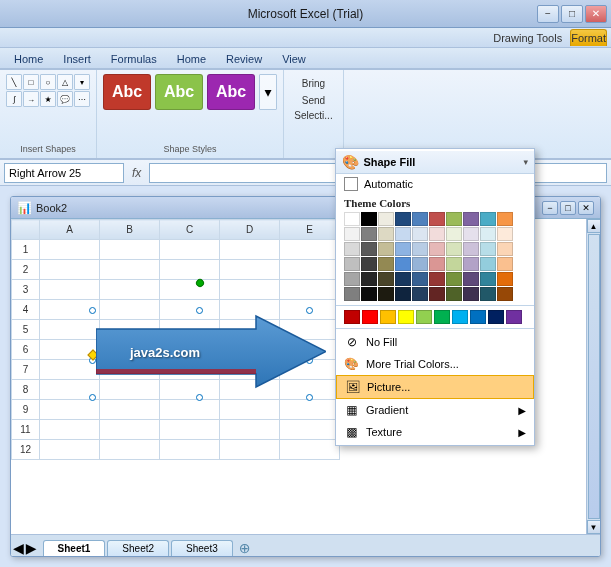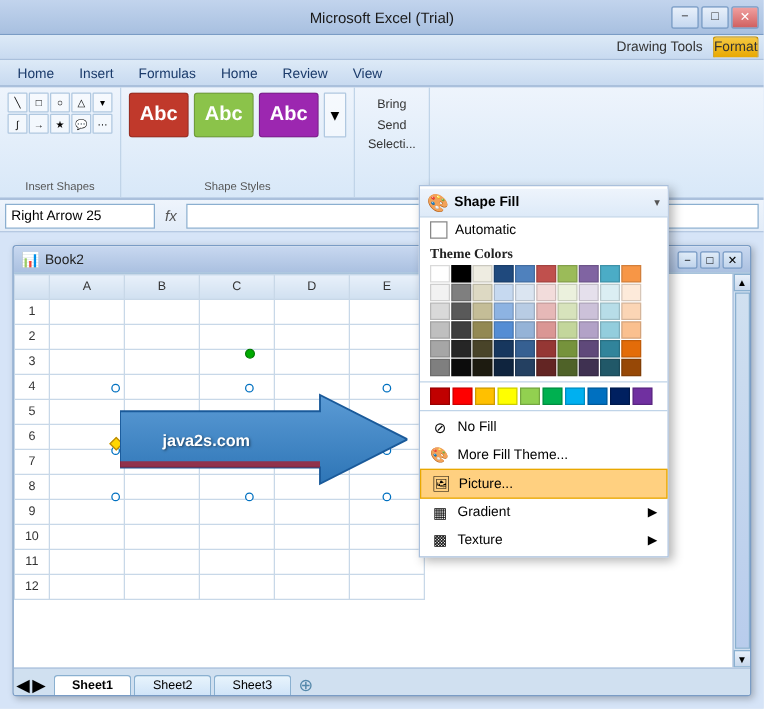--- a/index.html
+++ b/index.html
@@ -630,28 +630,20 @@
             </tr>
           <tr>
               <td class="row-header">9</td>
               <td></td>
               <td></td>
               <td></td>
               <td></td>
               <td></td>
             </tr>
           <tr>
-              <td class="row-header">10</td>
-              <td></td>
-              <td></td>
-              <td></td>
-              <td></td>
-              <td></td>
-            </tr>
-          <tr>
               <td class="row-header">11</td>
               <td></td>
               <td></td>
               <td></td>
               <td></td>
               <td></td>
             </tr>
           <tr>
               <td class="row-header">12</td>
               <td></td>
@@ -816,21 +808,21 @@
     </div>
 
   <div class="divider"></div>
 
   <div class="menu-item">
     <div class="menu-item-icon">⊘</div>
     <span>No Fill</span>
   </div>
   <div class="menu-item">
     <div class="menu-item-icon">🎨</div>
-    <span>More Fill Theme...</span>
+    <span>More Trial Colors...</span>
   </div>
   <div class="menu-item highlighted">
     <div class="menu-item-icon">🖼</div>
     <span>Picture...</span>
   </div>
   <div class="menu-item">
     <div class="menu-item-icon">▦</div>
     <span>Gradient</span>
     <span class="menu-item-arrow">▶</span>
   </div>

